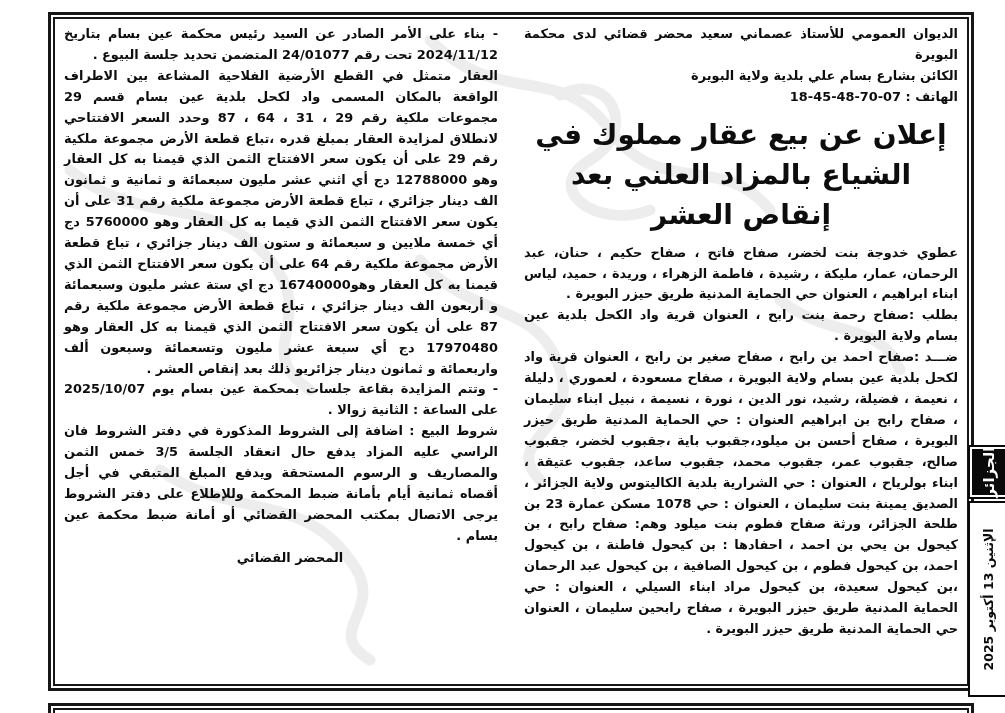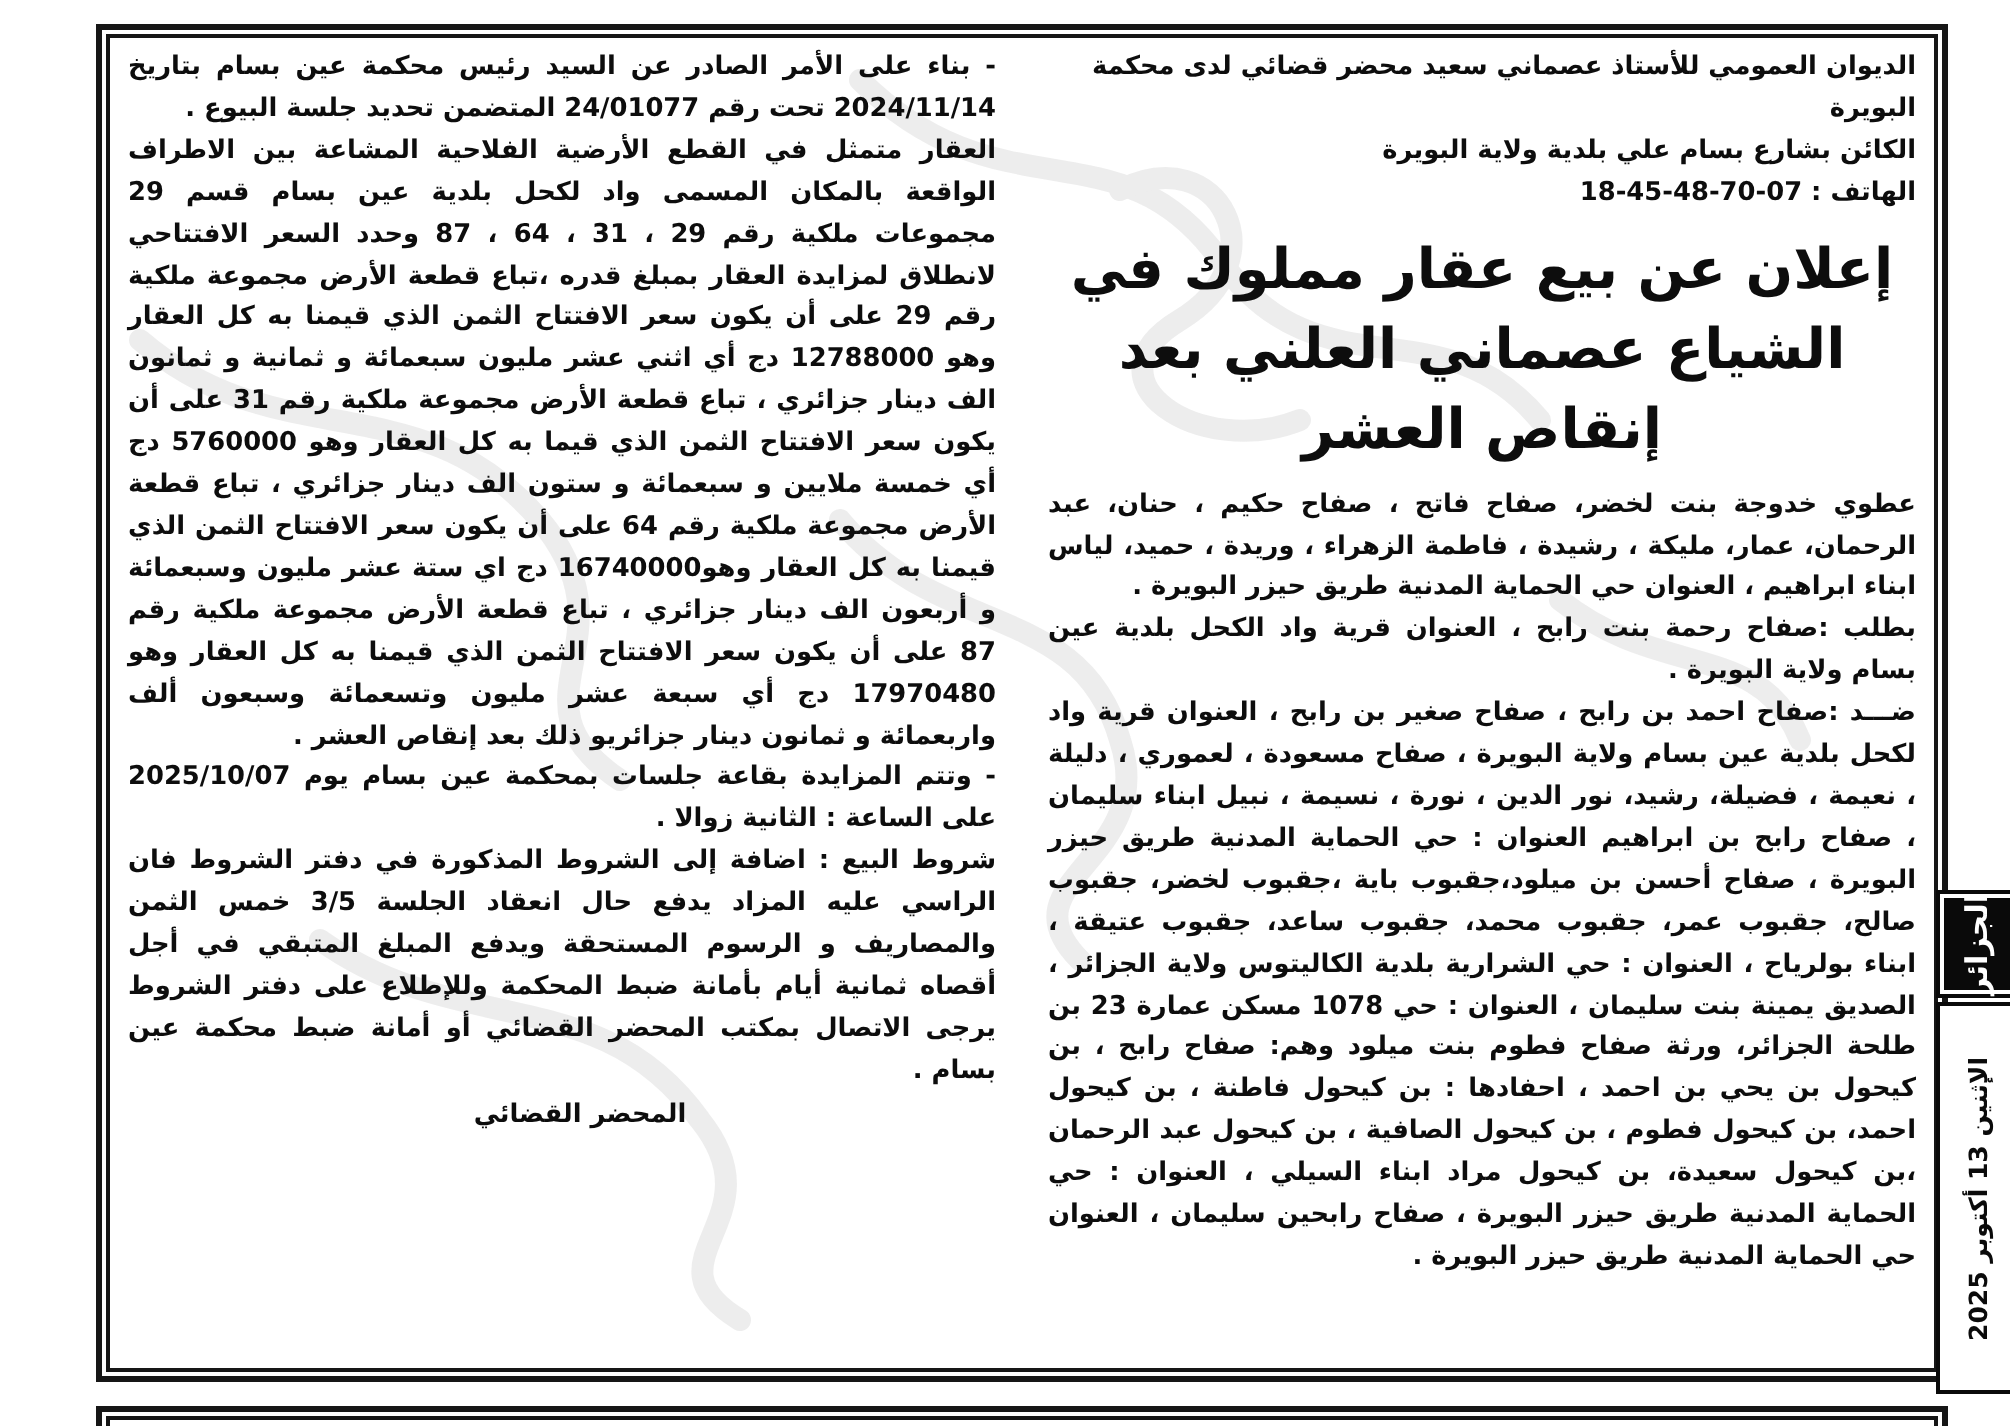--- a/index.html
+++ b/index.html
@@ -55,21 +55,21 @@
   .col {
     flex: 1 1 0;
     direction: rtl;
     text-align: justify;
     font-size: 12.9px;
     font-weight: bold;
     line-height: 20.9px;
     letter-spacing: 0;
   }
 
-  .office-header { text-align: right; }
+  .office-header { }
   .office-line { margin: 0; }
 
   .notice-title {
     margin: 7px 0 8px 0;
     text-align: center;
     font-size: 28px;
     line-height: 40px;
     font-weight: bold;
   }
 
@@ -162,28 +162,28 @@
 <div class="ad-box">
   <div class="ad-inner">
     <div class="columns">
 
       <div class="col">
         <div class="office-header">
           <p class="office-line">الديوان العمومي للأستاذ عصماني سعيد محضر قضائي لدى محكمة البويرة</p>
           <p class="office-line">الكائن بشارع بسام علي بلدية ولاية البويرة</p>
           <p class="office-line">الهاتف : 07-70-48-45-18</p>
         </div>
-        <h1 class="notice-title">إعلان عن بيع عقار مملوك في الشياع عصماني العلني بعد إنقاص العشر</h1>
+        <h1 class="notice-title">إعلان عن بيع عقار مملوك في الشياع بالمزاد العلني بعد إنقاص العشر</h1>
         <p class="para">عطوي خدوجة بنت لخضر، صفاح فاتح ، صفاح حكيم ، حنان، عبد الرحمان، عمار، مليكة ، رشيدة ، فاطمة الزهراء ، وريدة ، حميد، لياس ابناء ابراهيم ، العنوان حي الحماية المدنية طريق حيزر البويرة .</p>
         <p class="para">بطلب :صفاح رحمة بنت رابح ، العنوان قرية واد الكحل بلدية عين بسام ولاية البويرة .</p>
         <p class="para">ضـــد :صفاح احمد بن رابح ، صفاح صغير بن رابح ، العنوان قرية واد لكحل بلدية عين بسام ولاية البويرة ، صفاح مسعودة ، لعموري ، دليلة ، نعيمة ، فضيلة، رشيد، نور الدين ، نورة ، نسيمة ، نبيل ابناء سليمان ، صفاح رابح بن ابراهيم العنوان : حي الحماية المدنية طريق حيزر البويرة ، صفاح أحسن بن ميلود،جقبوب باية ،جقبوب لخضر، جقبوب صالح، جقبوب عمر، جقبوب محمد، جقبوب ساعد، جقبوب عتيقة ، ابناء بولرياح ، العنوان : حي الشرارية بلدية الكاليتوس ولاية الجزائر ، الصديق يمينة بنت سليمان ، العنوان : حي 1078 مسكن عمارة 23 بن طلحة الجزائر، ورثة صفاح فطوم بنت ميلود وهم: صفاح رابح ، بن كيحول بن يحي بن احمد ، احفادها : بن كيحول فاطنة ، بن كيحول احمد، بن كيحول فطوم ، بن كيحول الصافية ، بن كيحول عبد الرحمان ،بن كيحول سعيدة، بن كيحول مراد ابناء السيلي ، العنوان : حي الحماية المدنية طريق حيزر البويرة ، صفاح رابحين سليمان ، العنوان حي الحماية المدنية طريق حيزر البويرة .</p>
       </div>
 
       <div class="col">
-        <p class="para">- بناء على الأمر الصادر عن السيد رئيس محكمة عين بسام بتاريخ 2024/11/14 تحت رقم 24/01077 المتضمن تحديد جلسة البيوع .</p>
+        <p class="para">- بناء على الأمر الصادر عن السيد رئيس محكمة عين بسام بتاريخ 2024/11/12 تحت رقم 24/01077 المتضمن تحديد جلسة البيوع .</p>
         <p class="para">العقار متمثل في القطع الأرضية الفلاحية المشاعة بين الاطراف الواقعة بالمكان المسمى واد لكحل بلدية عين بسام قسم 29 مجموعات ملكية رقم 29 ، 31 ، 64 ، 87 وحدد السعر الافتتاحي لانطلاق لمزايدة العقار بمبلغ قدره ،تباع قطعة الأرض مجموعة ملكية رقم 29 على أن يكون سعر الافتتاح الثمن الذي قيمنا به كل العقار وهو 12788000 دج أي اثني عشر مليون سبعمائة و ثمانية و ثمانون الف دينار جزائري ، تباع قطعة الأرض مجموعة ملكية رقم 31 على أن يكون سعر الافتتاح الثمن الذي قيما به كل العقار وهو 5760000 دج أي خمسة ملايين و سبعمائة و ستون الف دينار جزائري ، تباع قطعة الأرض مجموعة ملكية رقم 64 على أن يكون سعر الافتتاح الثمن الذي قيمنا به كل العقار وهو16740000 دج اي ستة عشر مليون وسبعمائة و أربعون الف دينار جزائري ، تباع قطعة الأرض مجموعة ملكية رقم 87 على أن يكون سعر الافتتاح الثمن الذي قيمنا به كل العقار وهو 17970480 دج أي سبعة عشر مليون وتسعمائة وسبعون ألف واربعمائة و ثمانون دينار جزائريو ذلك بعد إنقاص العشر .</p>
         <p class="para">- وتتم المزايدة بقاعة جلسات بمحكمة عين بسام يوم 2025/10/07 على الساعة : الثانية زوالا .</p>
         <p class="para">شروط البيع : اضافة إلى الشروط المذكورة في دفتر الشروط فان الراسي عليه المزاد يدفع حال انعقاد الجلسة 3/5 خمس الثمن والمصاريف و الرسوم المستحقة ويدفع المبلغ المتبقي في أجل أقصاه ثمانية أيام بأمانة ضبط المحكمة وللإطلاع على دفتر الشروط يرجى الاتصال بمكتب المحضر القضائي أو أمانة ضبط محكمة عين بسام .</p>
         <p class="signature">المحضر القضائي</p>
       </div>
 
     </div>
   </div>
 </div>
 

